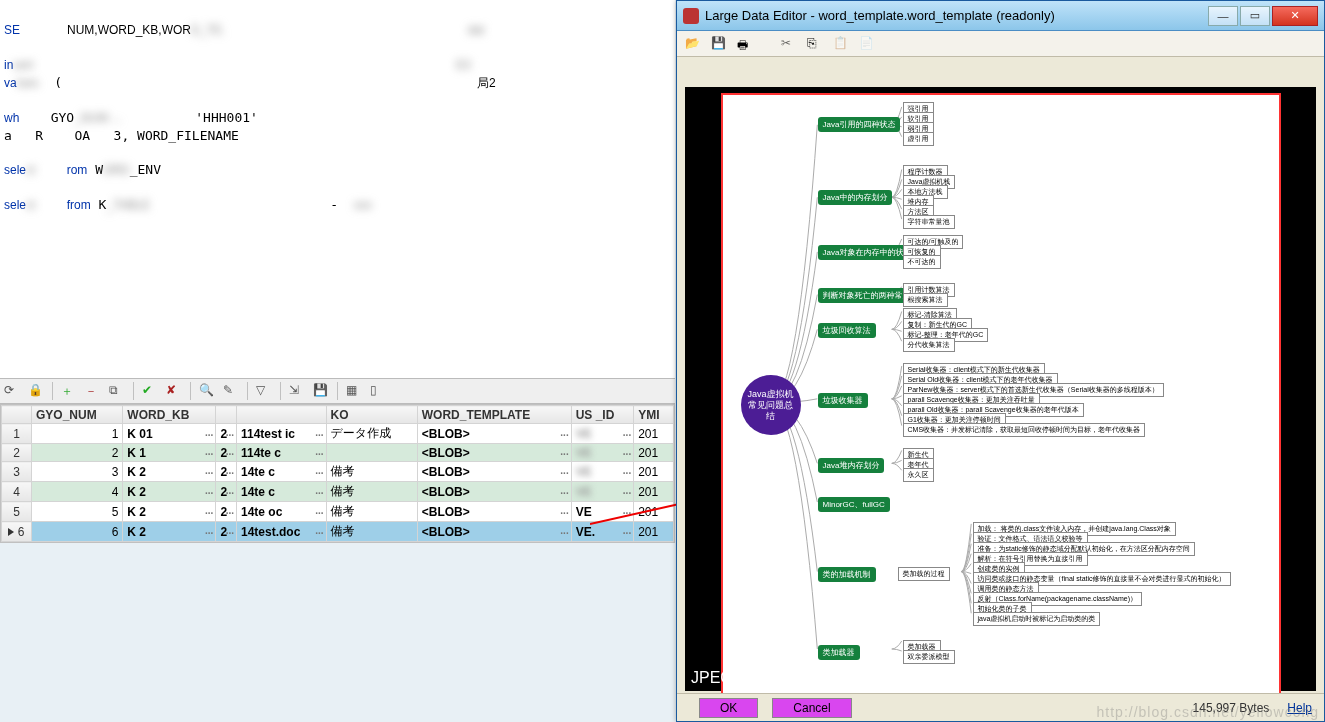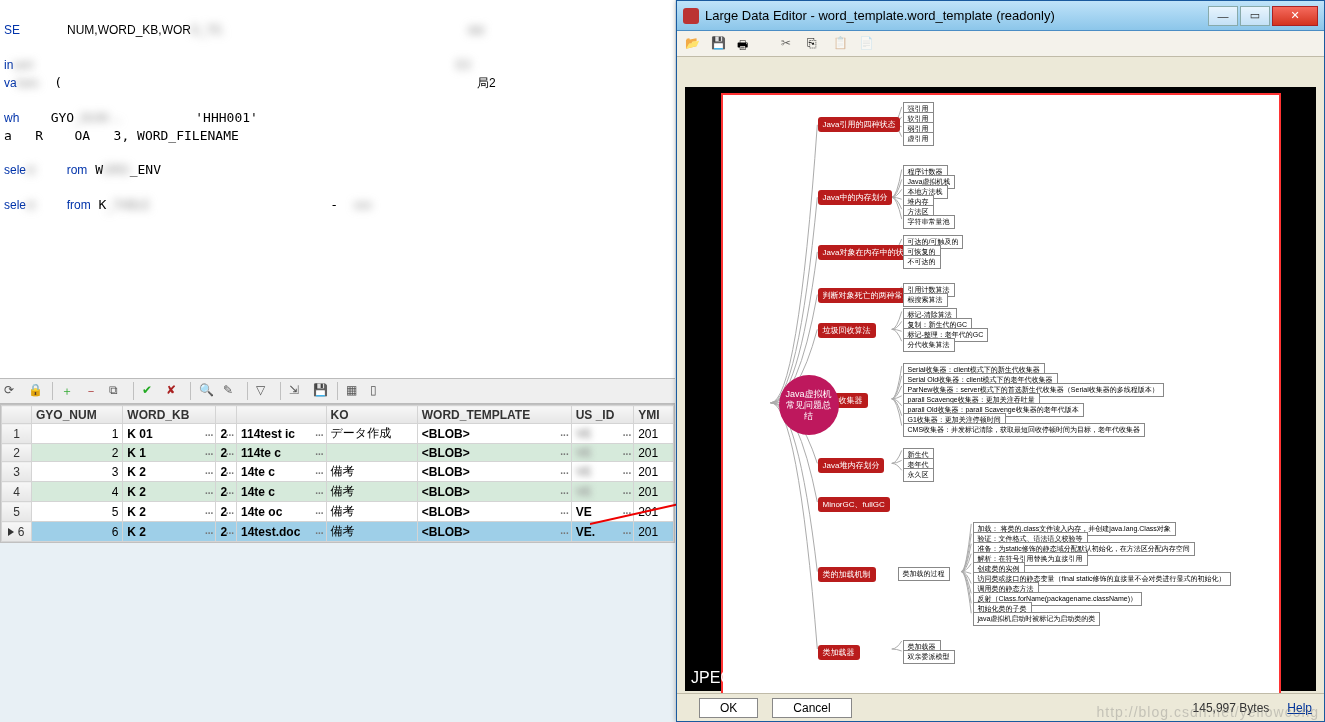--- a/index.html
+++ b/index.html
@@ -42,31 +42,31 @@
 .editor-toolbar { height:26px; background:#f4f2eb; border-bottom:1px solid #c0bba8; display:flex; align-items:center; padding:0 8px; gap:10px; }
 .editor-toolbar .ticon { width:16px; height:16px; }
 
 .tabbar { height:24px; background:#f4f2eb; display:flex; align-items:flex-end; padding:0 6px; gap:2px; border-bottom:1px solid #999; }
 .tab { padding:3px 10px; background:#efede4; border:1px solid #999; border-bottom:none; font-size:12px; color:#222; }
 .tab.active { background:#fff; position:relative; top:1px; }
 
 .image-viewport { position:absolute; left:8px; right:8px; top:86px; bottom:30px; background:#000; display:flex; align-items:flex-start; justify-content:center; padding:6px; }
 .image-page { width:560px; height:608px; background:#fff; border:2px solid #f33; position:relative; overflow:hidden; }
 .mindmap { position:absolute; inset:0; }
-.center-node { position:absolute; left:18px; top:280px; width:60px; height:60px; background:#be185d; border-radius:50%; display:flex; align-items:center; justify-content:center; text-align:center; font-size:9px; color:#fff; line-height:11px; padding:4px;margin-left:38px; }
-.node { position:absolute; background:#b91c1c; color:#fff; font-size:8px; padding:2px 5px; border-radius:3px; white-space:nowrap; }
+.center-node { position:absolute; left:18px; top:280px; width:60px; height:60px; background:#4c1d95; border-radius:50%; display:flex; align-items:center; justify-content:center; text-align:center; font-size:9px; color:#fff; line-height:11px; padding:4px; }
+.node { position:absolute; background:#15803d; color:#fff; font-size:8px; padding:2px 5px; border-radius:3px; white-space:nowrap; }
 .subnode { position:absolute; background:#fff; border:1px solid #888; font-size:7px; padding:1px 4px; white-space:nowrap; }
 svg.lines { position:absolute; inset:0; }
 svg.lines path { stroke:#aaa; stroke-width:1; fill:none; }
 
 .status-left { position:absolute; left:14px; bottom:34px; color:#fff; font-size:16px; z-index:5; }
 .status-right { position:absolute; right:12px; bottom:6px; color:#333; font-size:11px; display:flex; gap:18px; }
 
 .dlg-buttons { position:absolute; left:0; bottom:0; height:28px; width:100%; background:#ece9d8; display:flex; gap:14px; padding-left:22px; align-items:center; border-top:1px solid #c0bba8; }
-.dlg-buttons button { padding:2px 20px; background:#ffffff; border:1px solid #888; font-size:12px; }
+.dlg-buttons button { padding:2px 20px; background:#d946ef; border:1px solid #888; font-size:12px; }
 
 
 .arrow { position:absolute; left:590px; top:490px; width:140px; height:40px; pointer-events:none; }
 .arrow svg line { stroke:#e00; stroke-width:2; }
 .arrow svg polygon { fill:#e00; }
 
 
 .watermark { position:absolute; right:6px; bottom:2px; color:rgba(120,120,120,.35); font-size:14px; letter-spacing:1px; }
 
 

